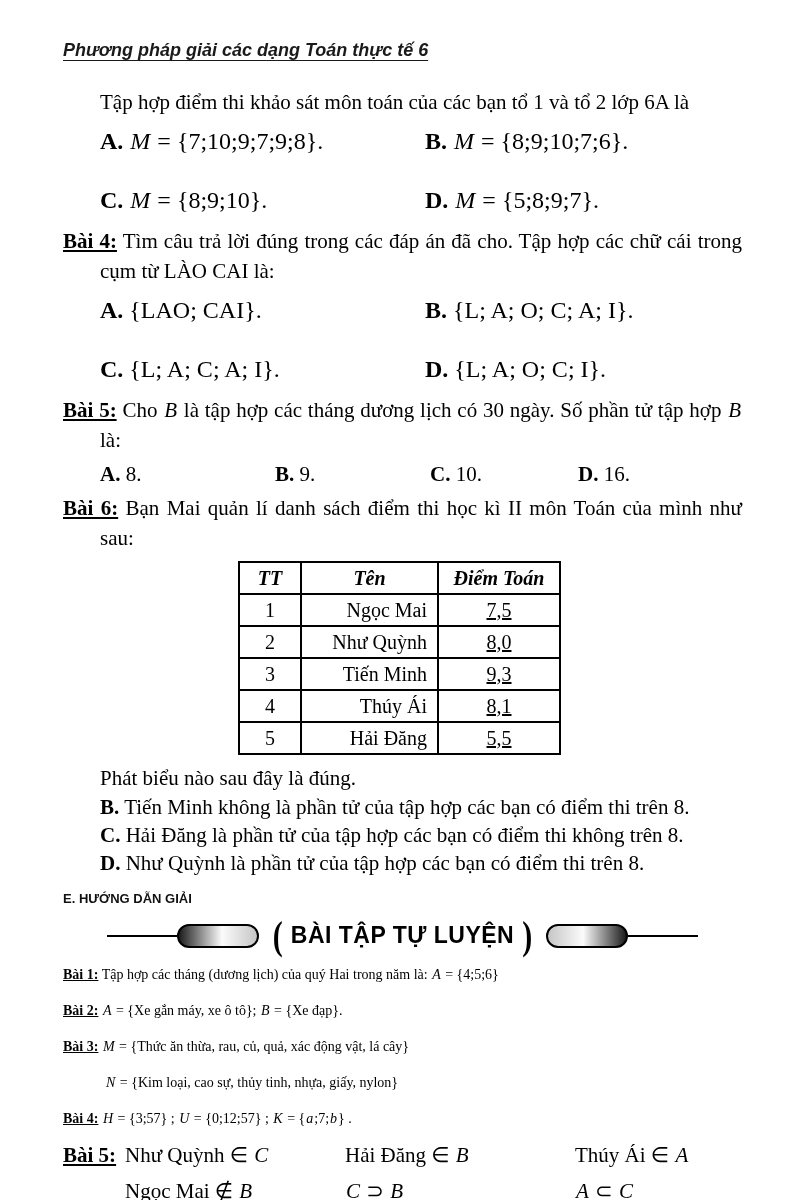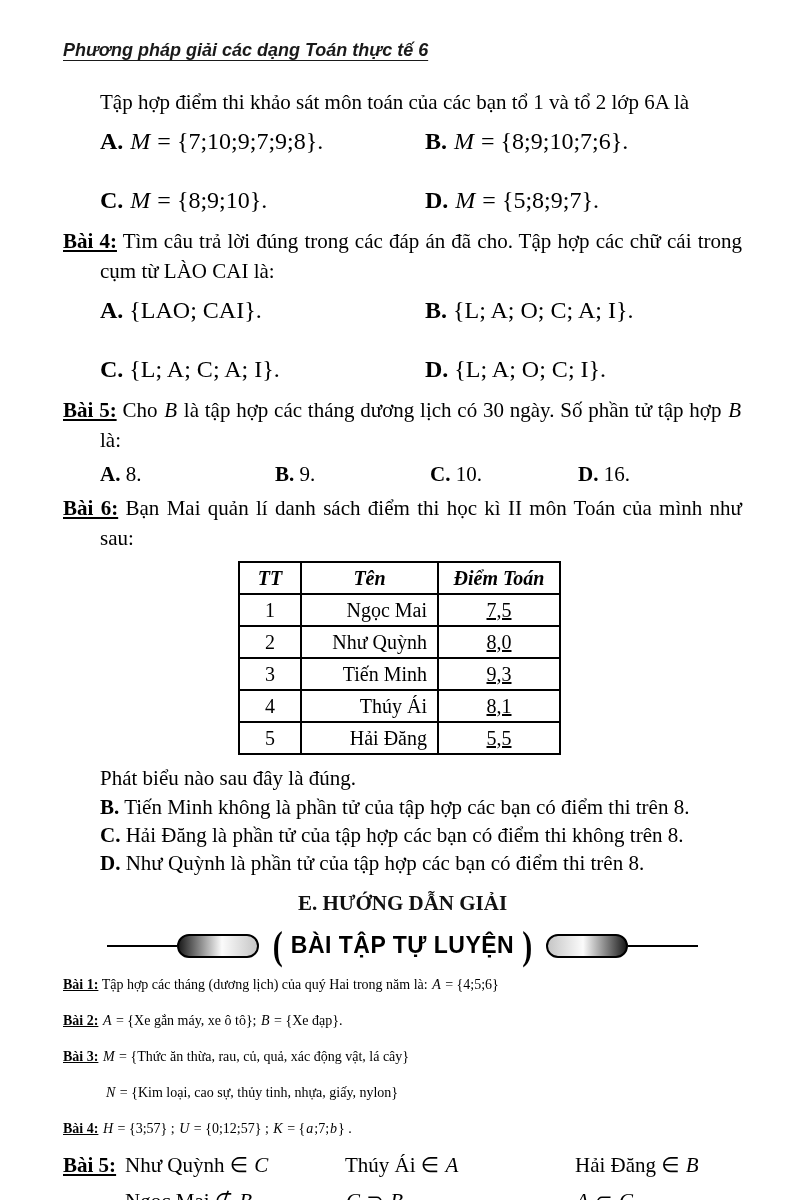--- a/index.html
+++ b/index.html
@@ -47,22 +47,22 @@
   .score-table td.name-cell { text-align:right; padding-left:0; min-width:115px; }
   .score-table td.score-cell { min-width:100px;text-decoration:underline; }
   .score-table th.name-head { min-width:115px; }
   .score-table th.score-head { min-width:100px; }
 
   .stmt-intro { margin-left:37px; margin-top:4px; }
   .stmt { margin-left:37px; line-height:28px; font-size:21px; white-space:nowrap; }
 
   
   .section-heading {
-    font-family:Liberation Serif, serif; font-weight:bold;
-    font-size:21px; margin-top:14px; color:#111;text-align:center;
+    font-family:Liberation Sans, sans-serif; font-weight:bold;
+    font-size:13px; margin-top:14px; color:#111;
   }
 
   
   .banner { display:flex; align-items:center; justify-content:center; margin:16px 30px 10px 30px; }
   .banner .rule { height:2px; background:#000; width:70px; }
   .capsule { width:82px; height:24px; border:2px solid #000; box-sizing:border-box; }
   .cap-left  { border-radius:13px; background:linear-gradient(90deg,#1c1c1c 0%,#fbfbfb 55%,#c6c6c6 100%); margin-right:6px; }
   .cap-right { border-radius:13px; background:linear-gradient(90deg,#c6c6c6 0%,#fbfbfb 45%,#1c1c1c 100%); margin-left:6px; }
   .paren { font-size:30px; line-height:24px; transform:scaleY(1.35); display:inline-block; margin:0 8px; font-weight:600; }
   .banner-text {
@@ -181,22 +181,22 @@
     <b class="q-label">Bài 3:</b><span><span> </span><span class="mvar">M</span><span> = {Thức ăn thừa, rau, củ, quả, xác động vật, lá cây}</span></span>
   </div>
   <div class="sol-line sol-indent"><span class="mvar">N</span><span> = {Kim loại, cao sự, thủy tinh, nhựa, giấy, nylon}</span></div>
   <div class="sol-line">
     <b class="q-label">Bài 4:</b><span><span>  </span><span class="mvar">H</span><span> = {3;57} ; </span><span class="mvar">U</span><span> = {0;12;57} ; </span><span class="mvar">K</span><span> = {</span><span class="mvar">a</span><span>;7;</span><span class="mvar">b</span><span>} .</span></span>
   </div>
 
   <div class="b5row">
     <b class="q-label">Bài 5:</b>
   <span class="cell"><span>Như Quỳnh ∈ </span><span class="mvar">C</span></span>
+      <span class="cell"><span>Hải Đăng ∈ </span><span class="mvar">B</span></span>
       <span class="cell"><span>Thúy Ái ∈ </span><span class="mvar">A</span></span>
-      <span class="cell"><span>Hải Đăng ∈ </span><span class="mvar">B</span></span>
     </div>
   <div class="b5row">
     <span></span>
   <span class="cell"><span>Ngọc Mai ∉ </span><span class="mvar">B</span></span>
       <span class="cell"><span class="mvar">C</span><span> ⊃ </span><span class="mvar">B</span></span>
       <span class="cell"><span class="mvar">A</span><span> ⊂ </span><span class="mvar">C</span></span>
     </div>
 
 </div>
 

